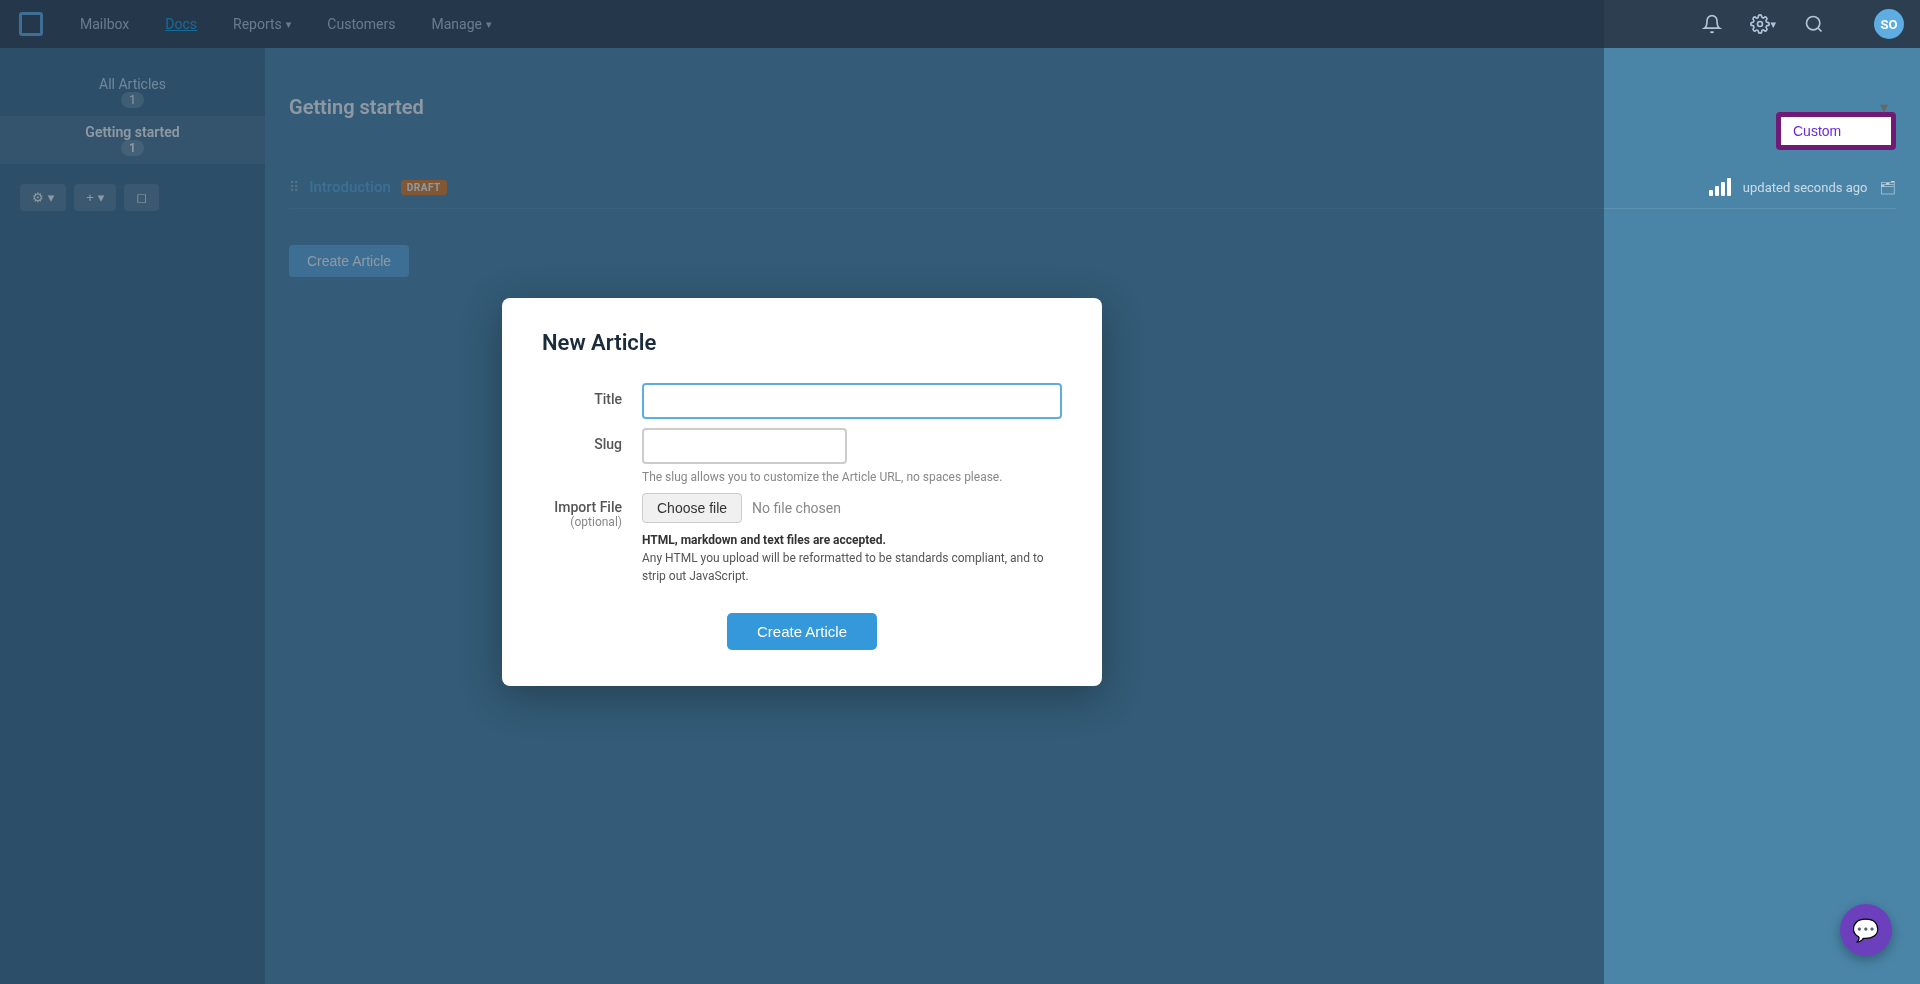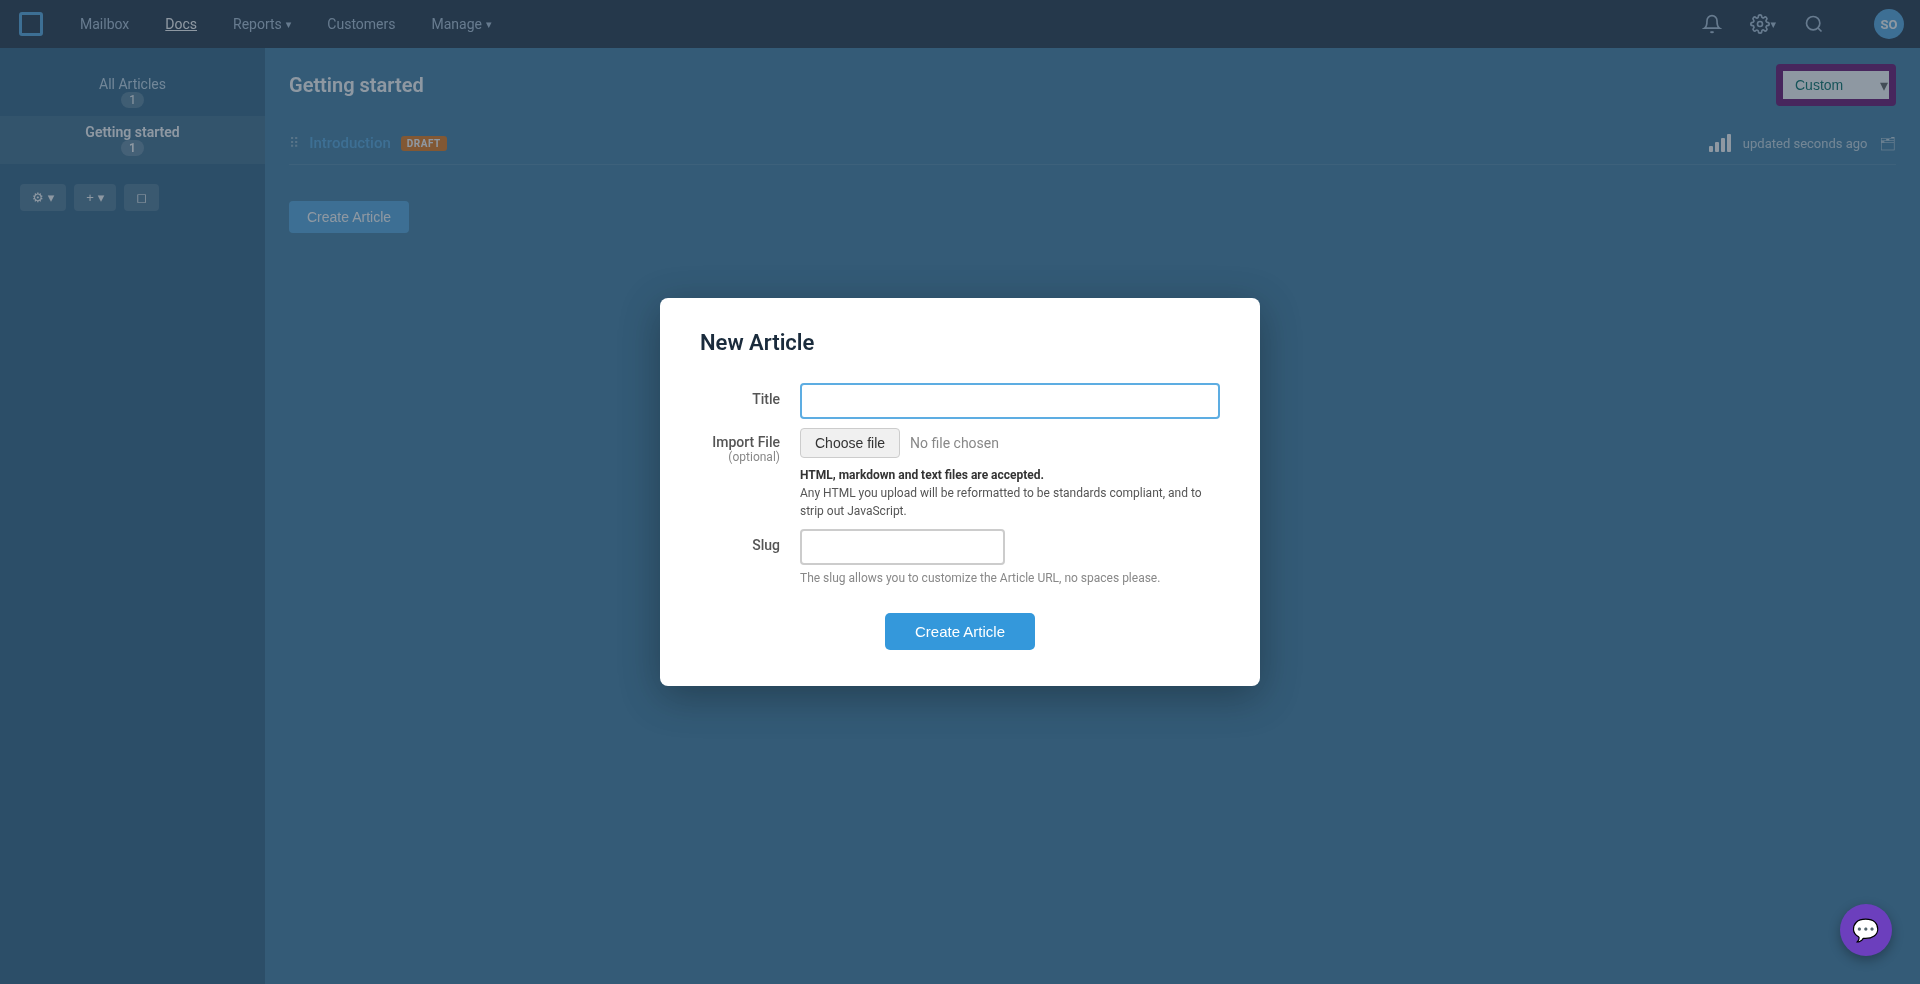--- a/index.html
+++ b/index.html
@@ -41,21 +41,21 @@
     .nav-item {
       color: #b0c4d8;
       font-size: 14px;
       padding: 6px 14px;
       cursor: pointer;
       border-radius: 4px;
       display: flex;
       align-items: center;
       gap: 4px;
     }
-    .nav-item.active { color: #ffffff; text-decoration: underline; }
+    .nav-item.active { color: #0ea5e9; text-decoration: underline; }
     .nav-spacer { flex: 1; }
     .nav-icon-btn {
       color: #b0c4d8;
       font-size: 18px;
       padding: 6px 10px;
       cursor: pointer;
       display: flex;
       align-items: center;
     }
     .nav-avatar {
@@ -147,29 +147,30 @@
       padding: 16px 24px;
       background: #4a85a8;
     }
     .content-title {
       color: #fff;
       font-size: 20px;
       font-weight: 600;
     }
     .custom-dropdown {
       background: #fff;
-      border: 7px solid #701a75;
+      border: 5px solid #701a75;
       border-radius: 4px;
       padding: 6px 28px 6px 12px;
       font-size: 14px;
       cursor: pointer;
       position: relative;
       min-width: 120px;
-      color: #0f766e;
+      color: #6d28d9;
       appearance: none;
+      margin-top: 48px;
     }
     .custom-select-wrapper {
       position: relative;
     }
     .custom-select-wrapper::after {
       content: '▾';
       position: absolute;
       right: 8px;
       top: 50%;
       transform: translateY(-50%);
@@ -238,21 +239,21 @@
       padding: 8px 18px;
       font-size: 14px;
       cursor: pointer;
       margin-top: 16px;
     }
 
     
     .modal-overlay {
       position: fixed;
       top: 0; left: 0;
-      width: 1920px; height: 984px;
+      width: 1604px; height: 984px;
       background: rgba(30, 50, 70, 0.5);
       z-index: 100;
       display: flex;
       align-items: center;
       justify-content: center;
     }
 
     
     .modal {
       background: #fff;
@@ -484,44 +485,44 @@
 <div class="modal-overlay">
   <div class="modal">
     <h2 class="modal-title">New Article</h2>
 
     <div class="form-group">
       <label class="form-label">Title</label>
       <input type="text" class="form-input" style="">
     </div>
 
     <div class="form-group">
+      <label class="form-label">Slug</label>
+      <div style="flex:1;">
+        <input type="text" class="form-input slug-input" style="">
+        <span class="slug-hint">The slug allows you to customize the Article URL, no spaces please.</span>
+      </div>
+    </div>
+
+    <div class="form-group">
       <label class="form-label has-sub">
         <span>Import File</span>
         <span class="form-label-sub">(optional)</span>
       </label>
       <div class="file-section">
         <div class="file-row">
           <button class="choose-file-btn">Choose file</button>
           <span class="no-file-text">No file chosen</span>
         </div>
         <p class="file-hint">
           <strong>HTML, markdown and text files are accepted.</strong><br>
           <span>Any HTML you upload will be reformatted to be standards compliant, and to strip out JavaScript.</span>
         </p>
       </div>
     </div>
 
-    <div class="form-group">
-      <label class="form-label">Slug</label>
-      <div style="flex:1;">
-        <input type="text" class="form-input slug-input" style="">
-        <span class="slug-hint">The slug allows you to customize the Article URL, no spaces please.</span>
-      </div>
-    </div>
-
     <div class="modal-actions">
       <button class="create-btn">Create Article</button>
     </div>
   </div>
 </div>
 
 <div class="chat-bubble">
   <span>💬</span>
 </div>
 

